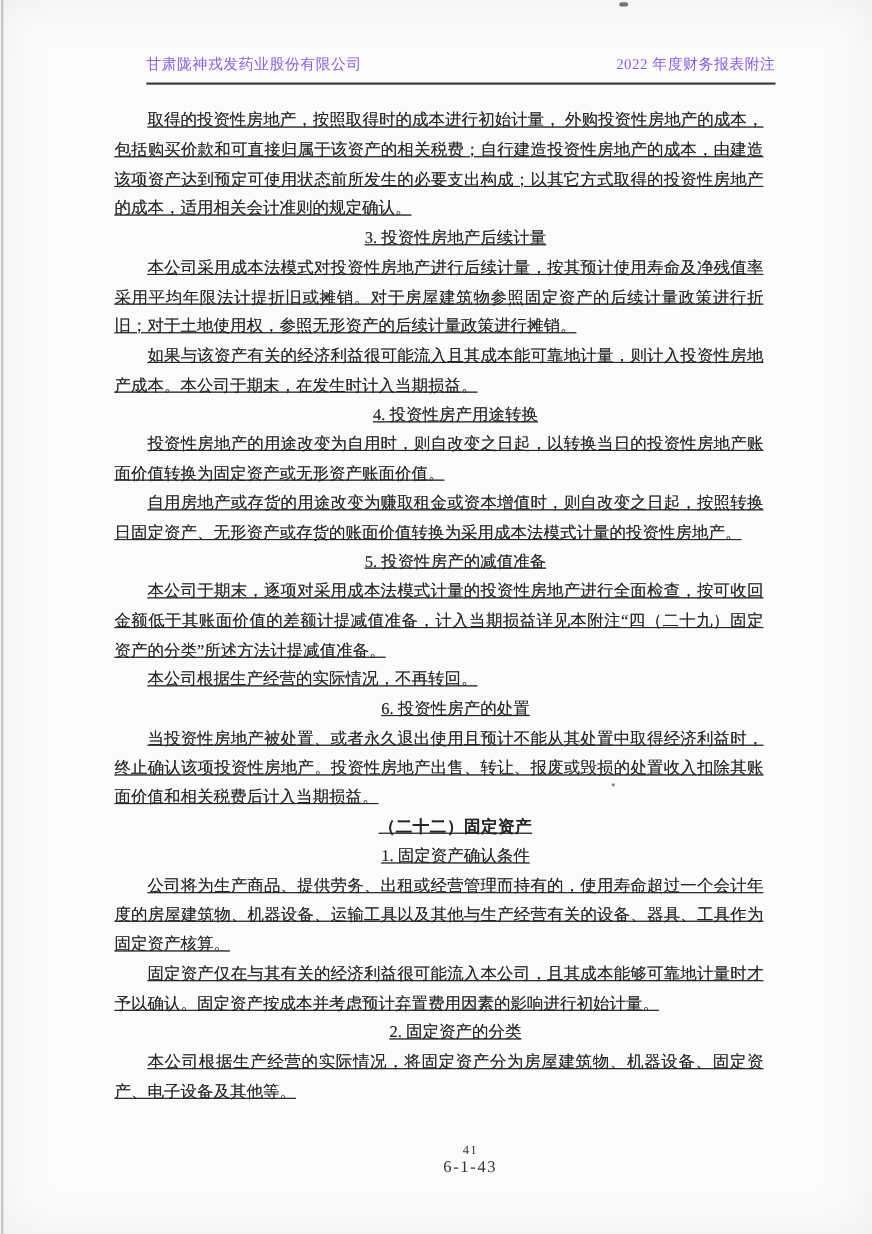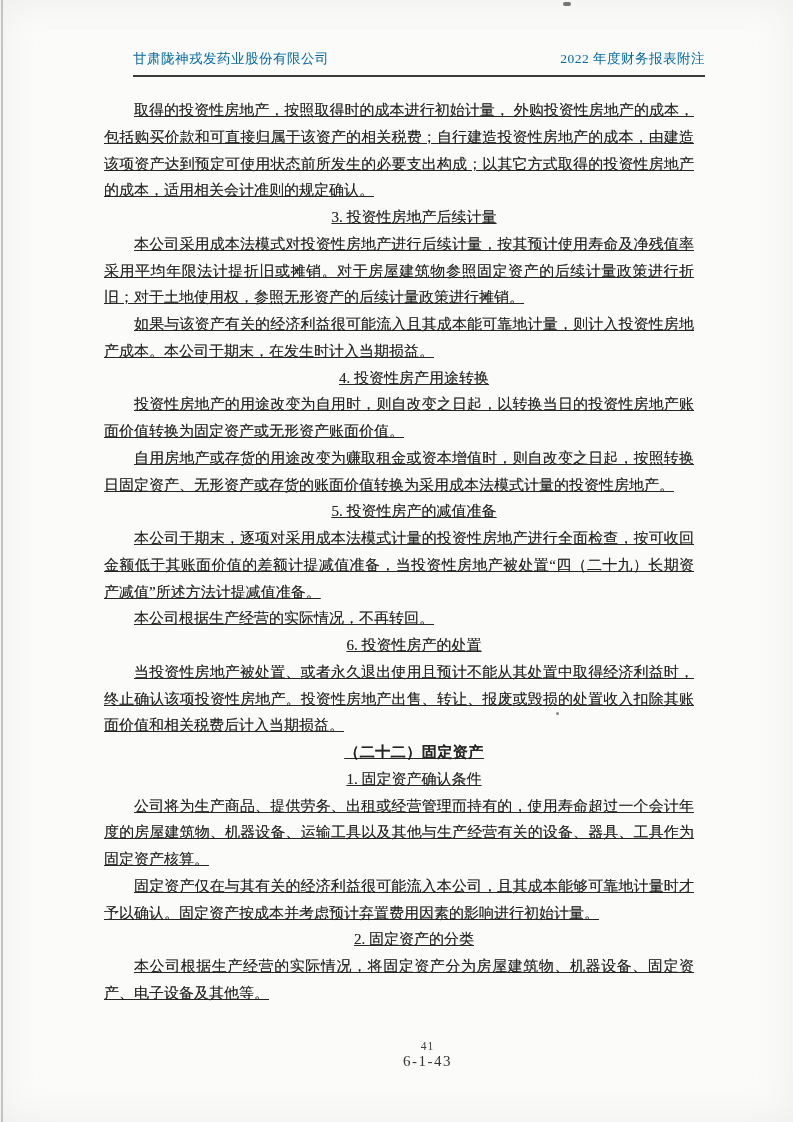--- a/index.html
+++ b/index.html
@@ -44,21 +44,21 @@
   .header {
     position: absolute;
     top: 50px;
     left: 133px;
     width: 572px;
     display: flex;
     justify-content: space-between;
     align-items: center;
     font-size: 13.5px;
     letter-spacing: 0.5px;
-    color: #0369a1;
+    color: #8b5cf6;
     gap: 40px;
   }
   .header-rule {
     position: absolute;
     top: 75px;
     left: 133px;
     width: 572px;
     height: 2px;
     background: #3b3b3b;
   }
@@ -127,21 +127,21 @@
 
   <div class="doc-body">
     <p>取得的投资性房地产，按照取得时的成本进行初始计量， 外购投资性房地产的成本，包括购买价款和可直接归属于该资产的相关税费；自行建造投资性房地产的成本，由建造该项资产达到预定可使用状态前所发生的必要支出构成；以其它方式取得的投资性房地产的成本，适用相关会计准则的规定确认。</p>
     <p class="heading">3. 投资性房地产后续计量</p>
     <p>本公司采用成本法模式对投资性房地产进行后续计量，按其预计使用寿命及净残值率采用平均年限法计提折旧或摊销。对于房屋建筑物参照固定资产的后续计量政策进行折旧；对于土地使用权，参照无形资产的后续计量政策进行摊销。</p>
     <p>如果与该资产有关的经济利益很可能流入且其成本能可靠地计量，则计入投资性房地产成本。本公司于期末，在发生时计入当期损益。</p>
     <p class="heading">4. 投资性房产用途转换</p>
     <p>投资性房地产的用途改变为自用时，则自改变之日起，以转换当日的投资性房地产账面价值转换为固定资产或无形资产账面价值。</p>
     <p>自用房地产或存货的用途改变为赚取租金或资本增值时，则自改变之日起，按照转换日固定资产、无形资产或存货的账面价值转换为采用成本法模式计量的投资性房地产。</p>
     <p class="heading">5. 投资性房产的减值准备</p>
-    <p>本公司于期末，逐项对采用成本法模式计量的投资性房地产进行全面检查，按可收回金额低于其账面价值的差额计提减值准备，当投资性房地产被处置“四（二十九）长期资产减值”所述方法计提减值准备。</p>
+    <p>本公司于期末，逐项对采用成本法模式计量的投资性房地产进行全面检查，按可收回金额低于其账面价值的差额计提减值准备，计入当期损益详见本附注“四（二十九）固定资产的分类”所述方法计提减值准备。</p>
     <p>本公司根据生产经营的实际情况，不再转回。</p>
     <p class="heading">6. 投资性房产的处置</p>
     <p>当投资性房地产被处置、或者永久退出使用且预计不能从其处置中取得经济利益时，终止确认该项投资性房地产。投资性房地产出售、转让、报废或毁损的处置收入扣除其账面价值和相关税费后计入当期损益。</p>
     <p class="section">（二十二）固定资产</p>
     <p class="heading">1. 固定资产确认条件</p>
     <p>公司将为生产商品、提供劳务、出租或经营管理而持有的，使用寿命超过一个会计年度的房屋建筑物、机器设备、运输工具以及其他与生产经营有关的设备、器具、工具作为固定资产核算。</p>
     <p>固定资产仅在与其有关的经济利益很可能流入本公司，且其成本能够可靠地计量时才予以确认。固定资产按成本并考虑预计弃置费用因素的影响进行初始计量。</p>
     <p class="heading">2. 固定资产的分类</p>
     <p>本公司根据生产经营的实际情况，将固定资产分为房屋建筑物、机器设备、固定资产、电子设备及其他等。</p>
   </div>

